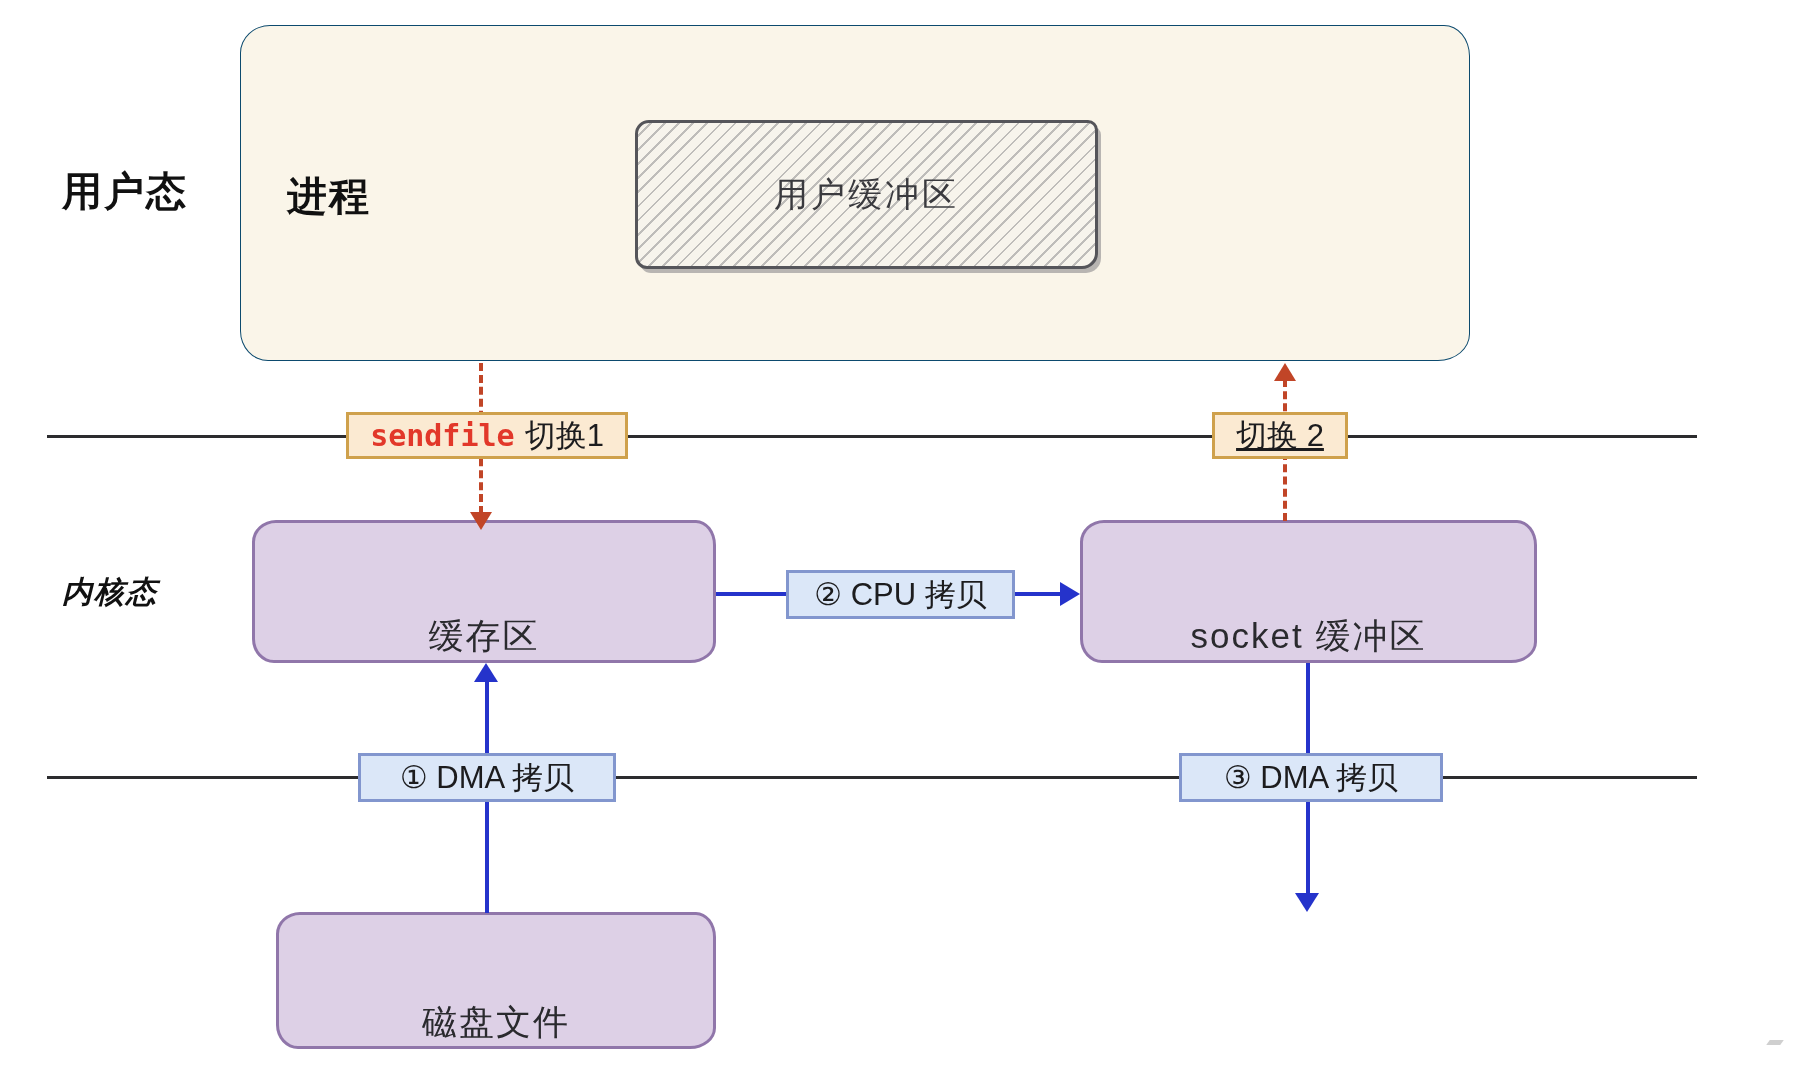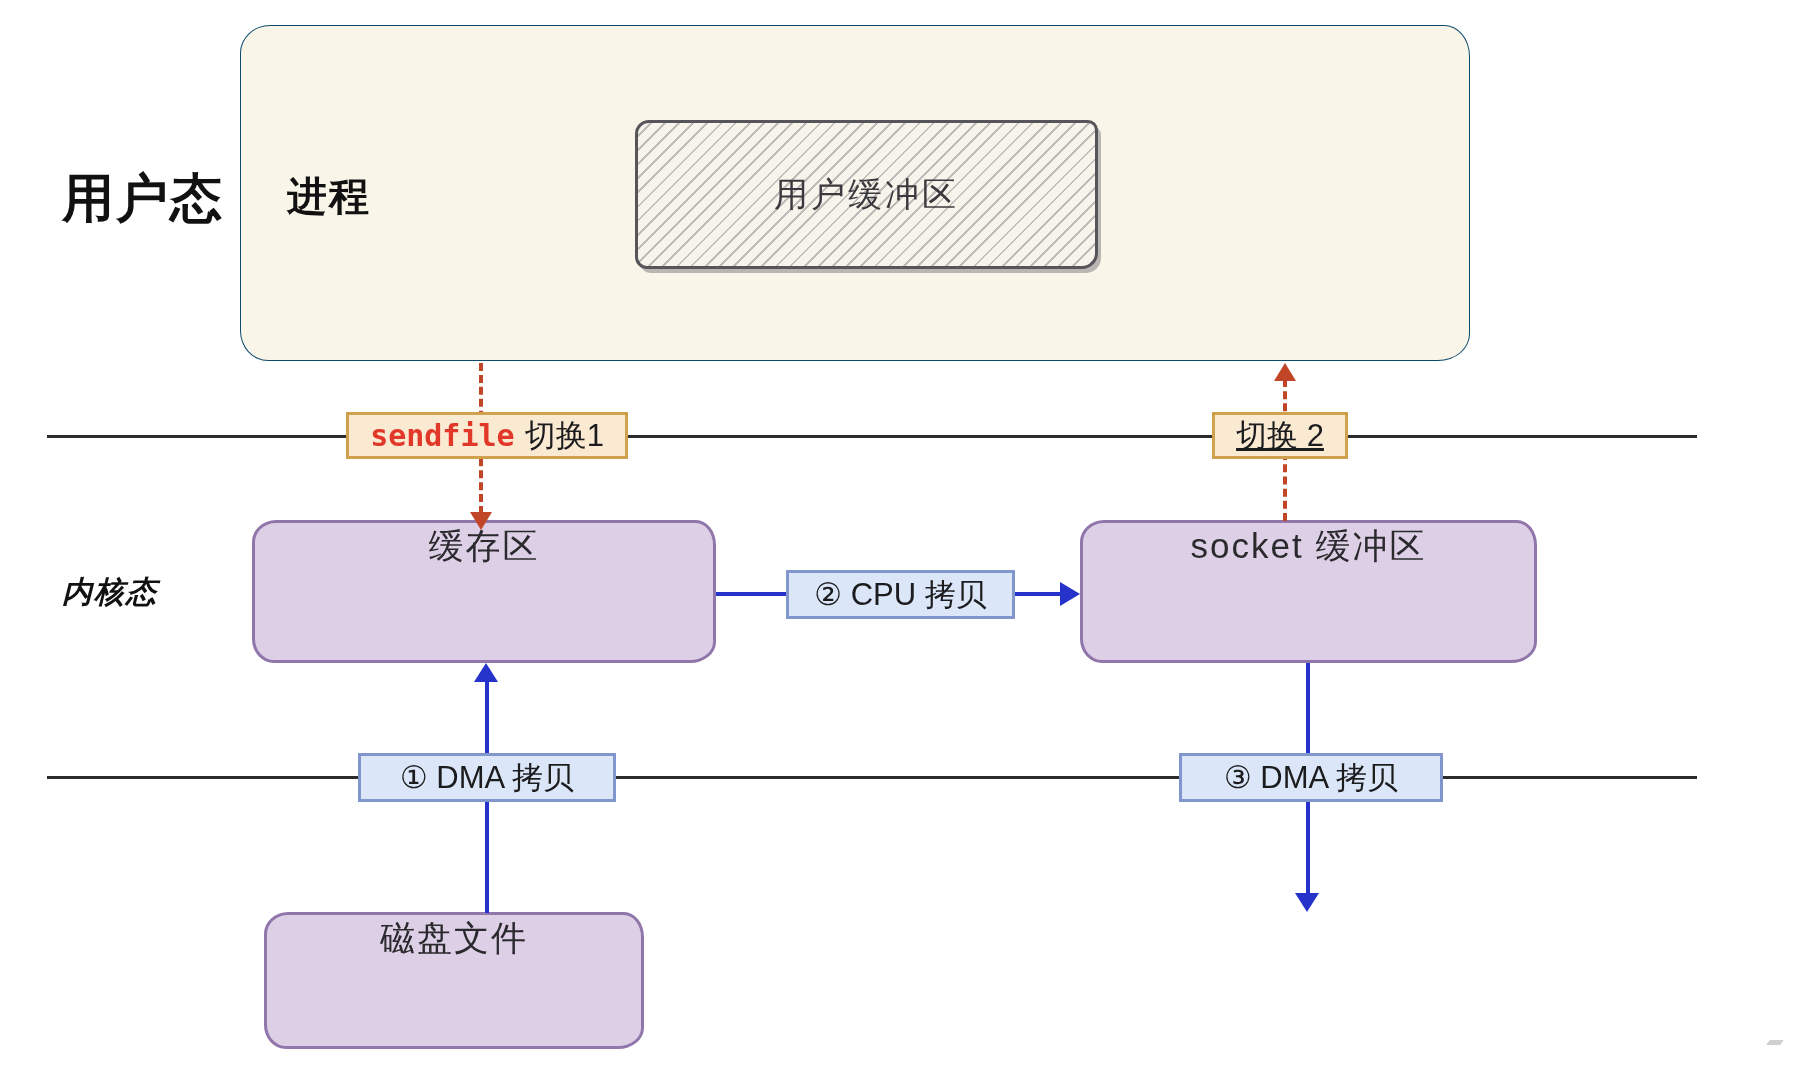--- a/index.html
+++ b/index.html
@@ -7,21 +7,21 @@
     position:relative;
     width:1814px;height:1084px;
     background:#ffffff;
     overflow:hidden;
     font-family:"Liberation Sans","DejaVu Sans",sans-serif;
     color:#1d1d1f;
   }
   
   .layer-label{
     position:absolute;
-    font-size:52px;font-weight:bold;color:#111;
+    font-size:40px;font-weight:bold;color:#111;
     letter-spacing:2px;
   }
   .layer-user{left:62px;top:164px;}
   .layer-kernel{left:62px;top:572px;font-size:30px;font-style:italic;}
 
   
   .process-box{
     position:absolute;left:240px;top:25px;width:1230px;height:336px;
     background:#faf5e9;
     border:1px solid #0c4a6e;
@@ -57,26 +57,26 @@
   .line-user-kernel{top:435px;}
   .line-kernel-hw{top:776px;}
 
   
   .pbox{
     position:absolute;
     box-sizing:border-box;
     background:#ddd0e6;
     border:3px solid #9076aa;
     border-radius:24px 20px 26px 22px / 22px 25px 21px 24px;
-    display:flex;align-items:flex-start;justify-content:center;
+    display:flex;align-items:flex-end;justify-content:center;
     font-size:35px;color:#2a2a2e;letter-spacing:2px;
   }
   .box-kernel-buffer{left:252px;top:520px;width:464px;height:143px;}
   .box-socket-buffer{left:1080px;top:520px;width:457px;height:143px;}
-  .box-disk{left:264px;top:912px;width:380px;height:137px;}
+  .box-disk{left:276px;top:912px;width:440px;height:137px;}
   .box-nic{left:1085px;top:912px;width:451px;height:137px;}
 
   
   .vdash-red{
     position:absolute;width:0;
     border-left:4px dashed #c14527;
   }
   .dash1{left:479px;top:363px;height:151px;}
   .dash2{left:1283px;top:379px;height:142px;}
   .tri{position:absolute;width:0;height:0;}

